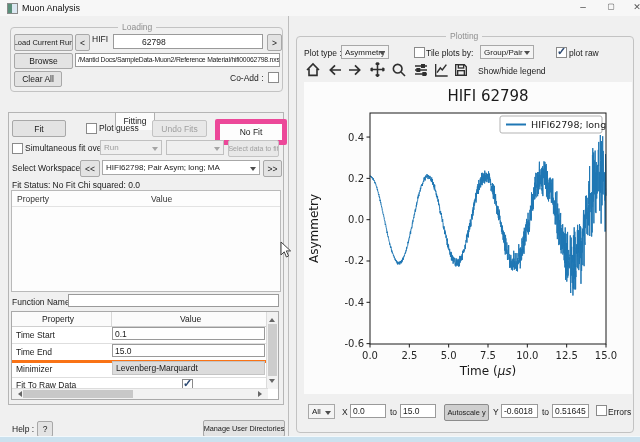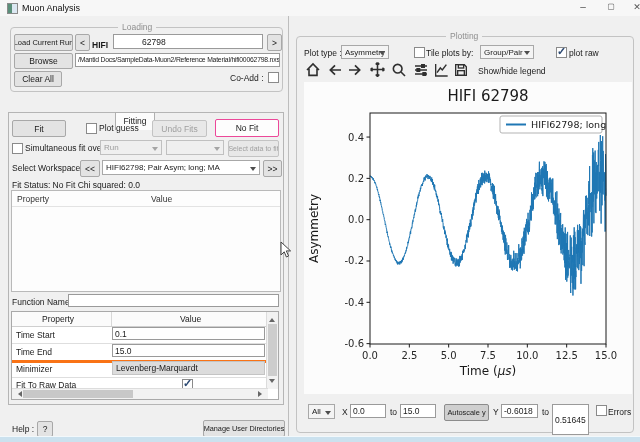--- a/index.html
+++ b/index.html
@@ -5,21 +5,21 @@
   html,body{margin:0;padding:0;}
   body{width:640px;height:442px;position:relative;background:#f0f0f0;
        font-family:"Liberation Sans",sans-serif;font-size:8.5px;color:#1a1a1a;
        overflow:hidden;-webkit-font-smoothing:antialiased;}
   .abs{position:absolute;}
   .lbl{position:absolute;white-space:nowrap;}
   .btn{position:absolute;background:#e3e3e3;border:1px solid #a8a8a8;border-radius:2px;
        text-align:center;white-space:nowrap;overflow:hidden;font-size:8.5px;
        display:flex;align-items:center;justify-content:center;cursor:default;}
   .btn.dis{color:#9f9f9f;background:#e8e8e8;border-color:#c3c3c3;}
-  .btn.default{background:#fdfdfd;border:1px solid #ec4899;}
+  .btn.default{background:#fdfdfd;border:5px solid #ec4899;}
   .btn.pressed{background:#cfcfcf;border-color:#8c8c8c;text-align:right;}
   .inp{position:absolute;background:#fff;border:1px solid #9a9a9a;font-size:8.5px;
        padding:0 2px;font-family:"Liberation Sans",sans-serif;color:#1a1a1a;box-sizing:border-box;}
   .combo{position:absolute;background:#f4f4f4;border:1px solid #a8a8a8;font-size:8px;
        padding:0 13px 0 3px;white-space:nowrap;overflow:hidden;display:flex;align-items:center;box-sizing:border-box;}
   .combo::after{content:"";position:absolute;right:3px;top:50%;margin-top:-1px;
        border:3px solid transparent;border-top:4px solid #4d4d4d;}
   .combo.white{background:#fff;}
   .combo.dis{color:#9d9d9d;background:#efefef;border-color:#c0c0c0;}
   .combo.dis::after{border-top-color:#a5a5a5;}
@@ -46,21 +46,21 @@
   <span class="titlebar-btn" style="left:628px;font-size:9px;">✕</span>
 </div>
 
 <div class="abs" style="left:0;top:16px;width:288px;height:420px;background:#f0f0f0;border-right:1px solid #bdbdbd;">
 
   <div class="groupbox" style="left:10px;top:11px;width:271px;height:63px;"></div>
   <span class="gb-legend" style="left:118px;top:6px;">Loading</span>
 
   <div class="btn" style="left:14px;top:18px;width:57px;height:15px;font-size:7.5px;">Load Current Run</div>
   <div class="btn" style="left:75px;top:18px;width:13px;height:15px;">&lt;</div>
-  <span class="lbl" style="left:92px;top:24px;font-weight:bold;">HIFI</span>
+  <span class="lbl" style="left:92px;top:18px;">HIFI</span>
   <input class="inp" style="left: 113px; top: 18px; width: 150px; height: 15px; padding-left: 28px;" value="62798">
   <div class="btn" style="left:267px;top:18px;width:13px;height:15px;">&gt;</div>
 
   <div class="btn" style="left:14px;top:37px;width:57px;height:14px;">Browse</div>
   <div class="inp" style="left:75px;top:37px;width:205px;height:14px;font-size:6.8px;letter-spacing:-0.2px;line-height:12px;overflow:hidden;white-space:nowrap;">
     <span>/Mantid Docs/SampleData-Muon2/Reference Material/hifi00062798.nxs</span>
   </div>
 
   <div class="btn" style="left:14px;top:55px;width:46px;height:14px;">Clear All</div>
   <span class="lbl" style="left:230px;top:57px;">Co-Add :</span>
@@ -269,18 +269,18 @@
       <span>All</span>
     </div>
   <span class="lbl" style="left:52px;top:391px;">X</span>
   <input class="inp" style="left: 60px; top: 388px; width: 36px; height: 14px;" value="0.0">
   <span class="lbl" style="left:100px;top:391px;">to</span>
   <input class="inp" style="left: 110px; top: 388px; width: 36px; height: 14px;" value="15.0">
   <div class="btn pressed" style="left:154px;top:388px;width:43px;height:15px;font-size:7.4px;">Autoscale y</div>
   <span class="lbl" style="left:203px;top:391px;">Y</span>
   <input class="inp" style="left: 211px; top: 388px; width: 37px; height: 14px;" value="-0.6018">
   <span class="lbl" style="left:252px;top:391px;">to</span>
-  <input class="inp" style="left: 262px; top: 388px; width: 37px; height: 31px;" value="0.51645">
+  <input class="inp" style="left: 262px; top: 388px; width: 37px; height: 14px;" value="0.51645">
   <span class="cb" style="left:306px;top:389px;"></span>
   <span class="lbl" style="left:318px;top:391px;">Errors</span>
 </div>
 
 <div class="abs" style="left:0;top:436px;width:640px;height:6px;background:#cbe1ee;border-top:1px solid #f2f8fb;"></div>
 
 </body></html>

